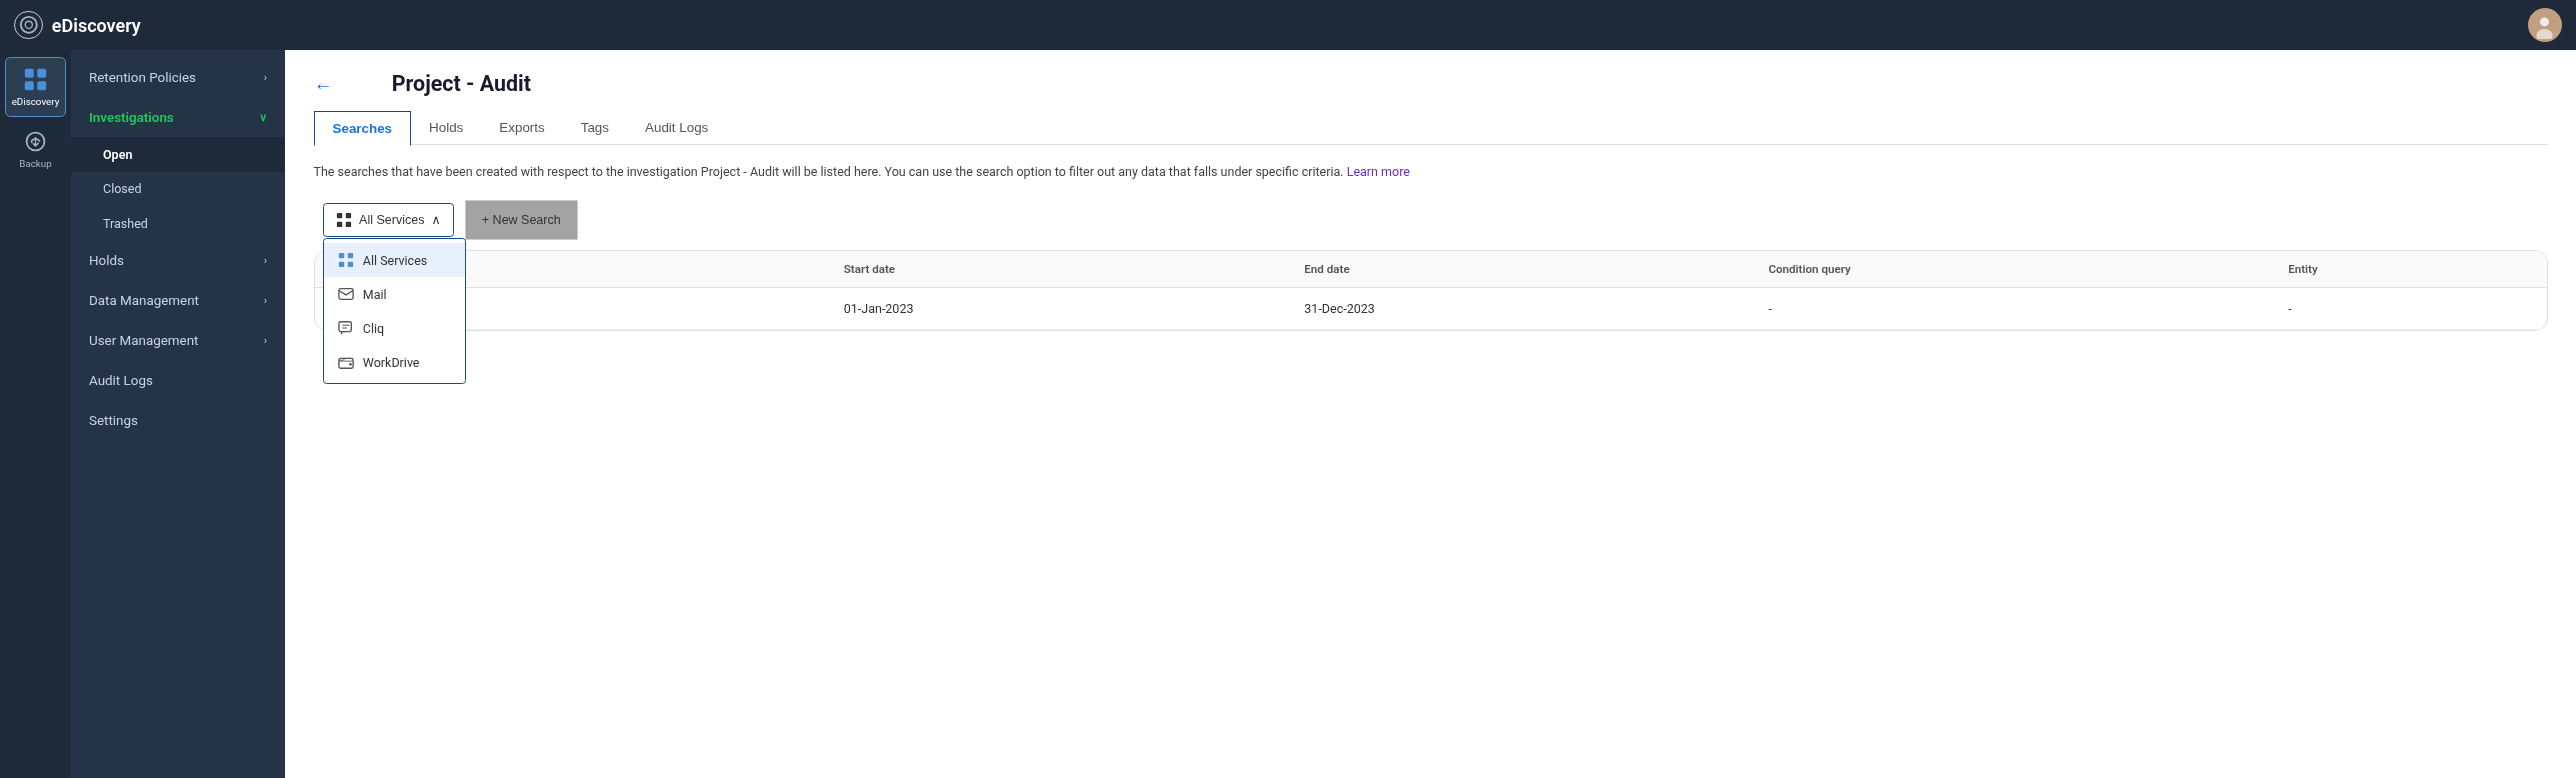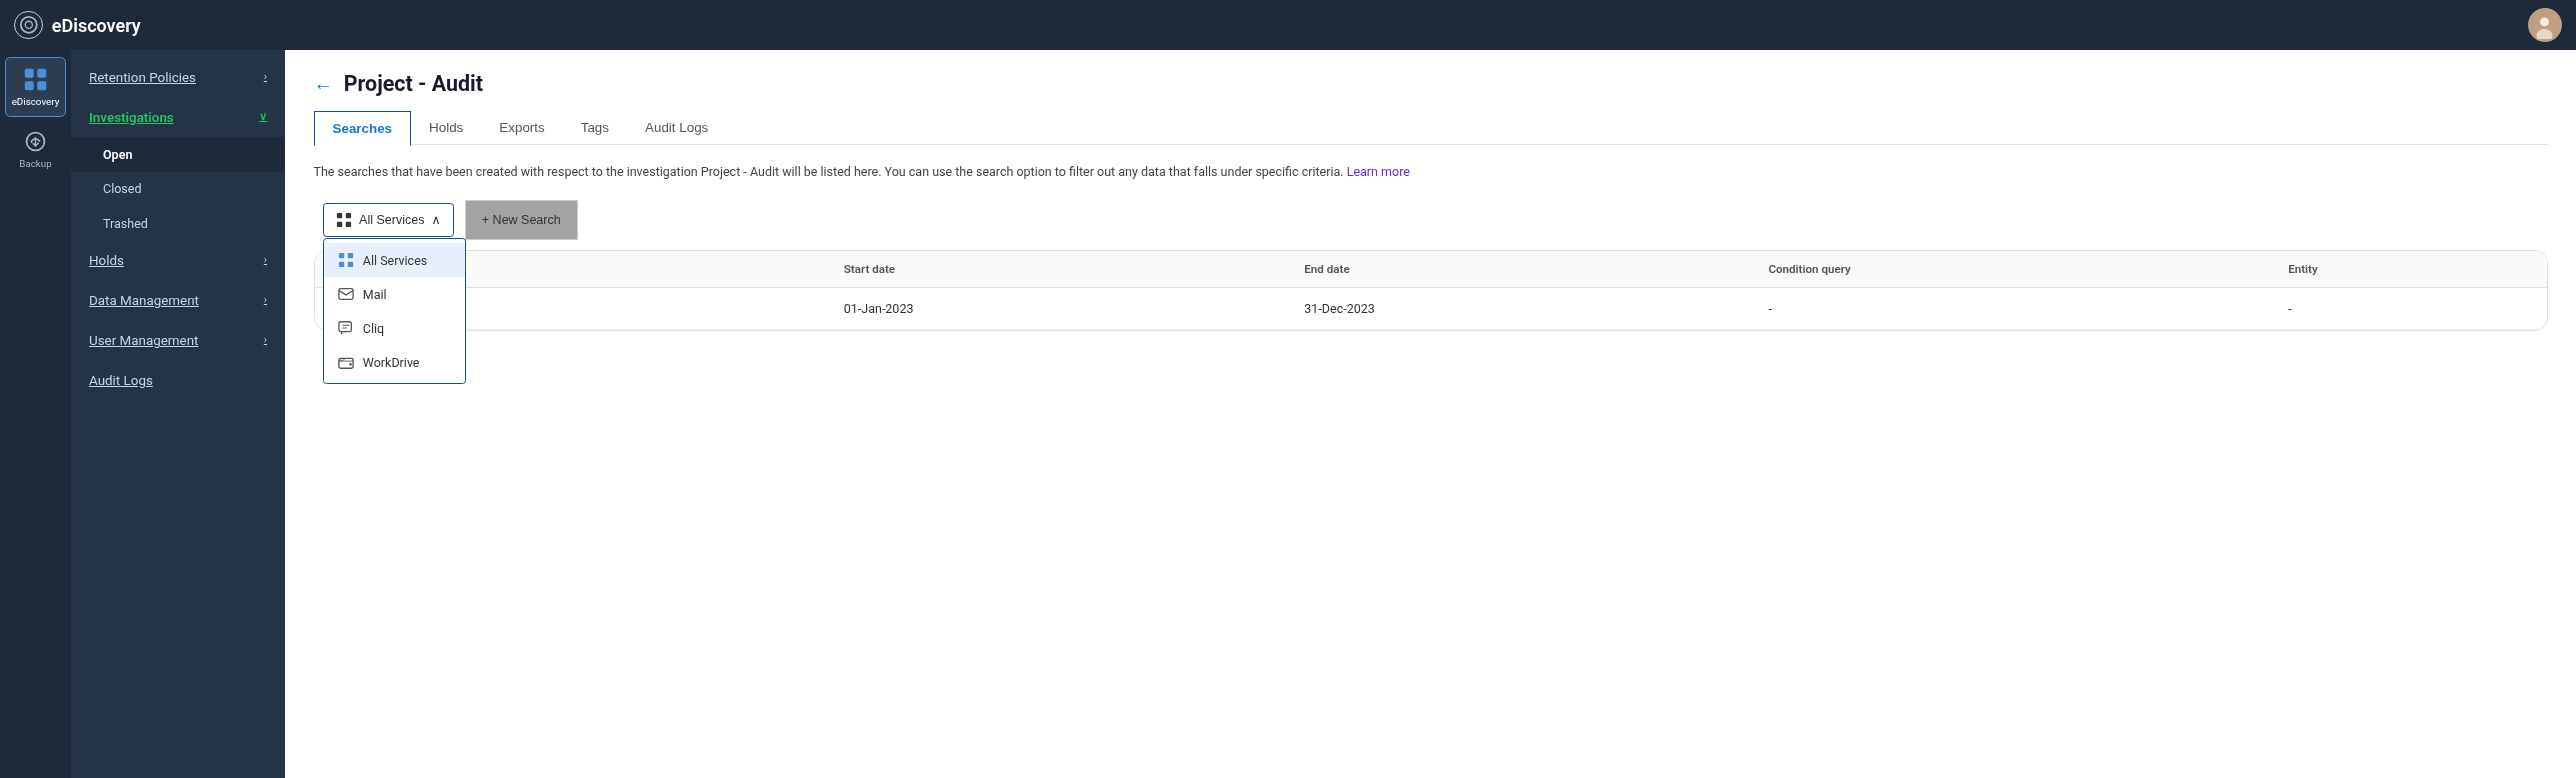--- a/index.html
+++ b/index.html
@@ -91,27 +91,26 @@
     .nav-sidebar {
       width: 214px;
       background: #253347;
       color: #c8d4e0;
       flex-shrink: 0;
       overflow-y: auto;
       padding-top: 7.1px;
     }
     .nav-item {
       display: flex;
-      align-items: flex-start;
+      align-items: center;
       justify-content: space-between;
       padding: 12.5px 18px;
       cursor: pointer;
       font-size: 13.4px;
       color: #c8d4e0;
-      text-decoration: underline;
     }
     .nav-item.active { color: #22c55e; font-weight: 600; }
     .nav-item .chevron { font-size: 10.7px; }
     .nav-sub-item {
       padding: 9.8px 18px 9.8px 32px;
       cursor: pointer;
       font-size: 12.5px;
       color: #c8d4e0;
     }
     .nav-sub-item.active {
@@ -141,20 +140,21 @@
       font-size: 19.6px;
       cursor: pointer;
       text-decoration: none;
       background: none;
       border: none;
     }
     .page-title {
       font-size: 21.4px;
       font-weight: 700;
       color: #1a1a2e;
+      margin-left: 48px;
     }
 
     
     .tabs {
       display: flex;
       gap: 0;
       border-bottom: 1.8px solid #e0e0e0;
       margin-bottom: 18px;
     }
     .tab {
@@ -360,20 +360,23 @@
 
     <div class="nav-item">
       <span>User Management</span>
       <span class="chevron">›</span>
     </div>
 
     <div class="nav-item">
       <span>Audit Logs</span>
     </div>
 
+    <div class="nav-item">
+      <span>Settings</span>
+    </div>
   </div>
 
   <div class="content">
 
     <div class="page-header">
       <button class="back-btn">←</button>
       <h1 class="page-title">Project - Audit</h1>
     </div>
 
     <div class="tabs">

